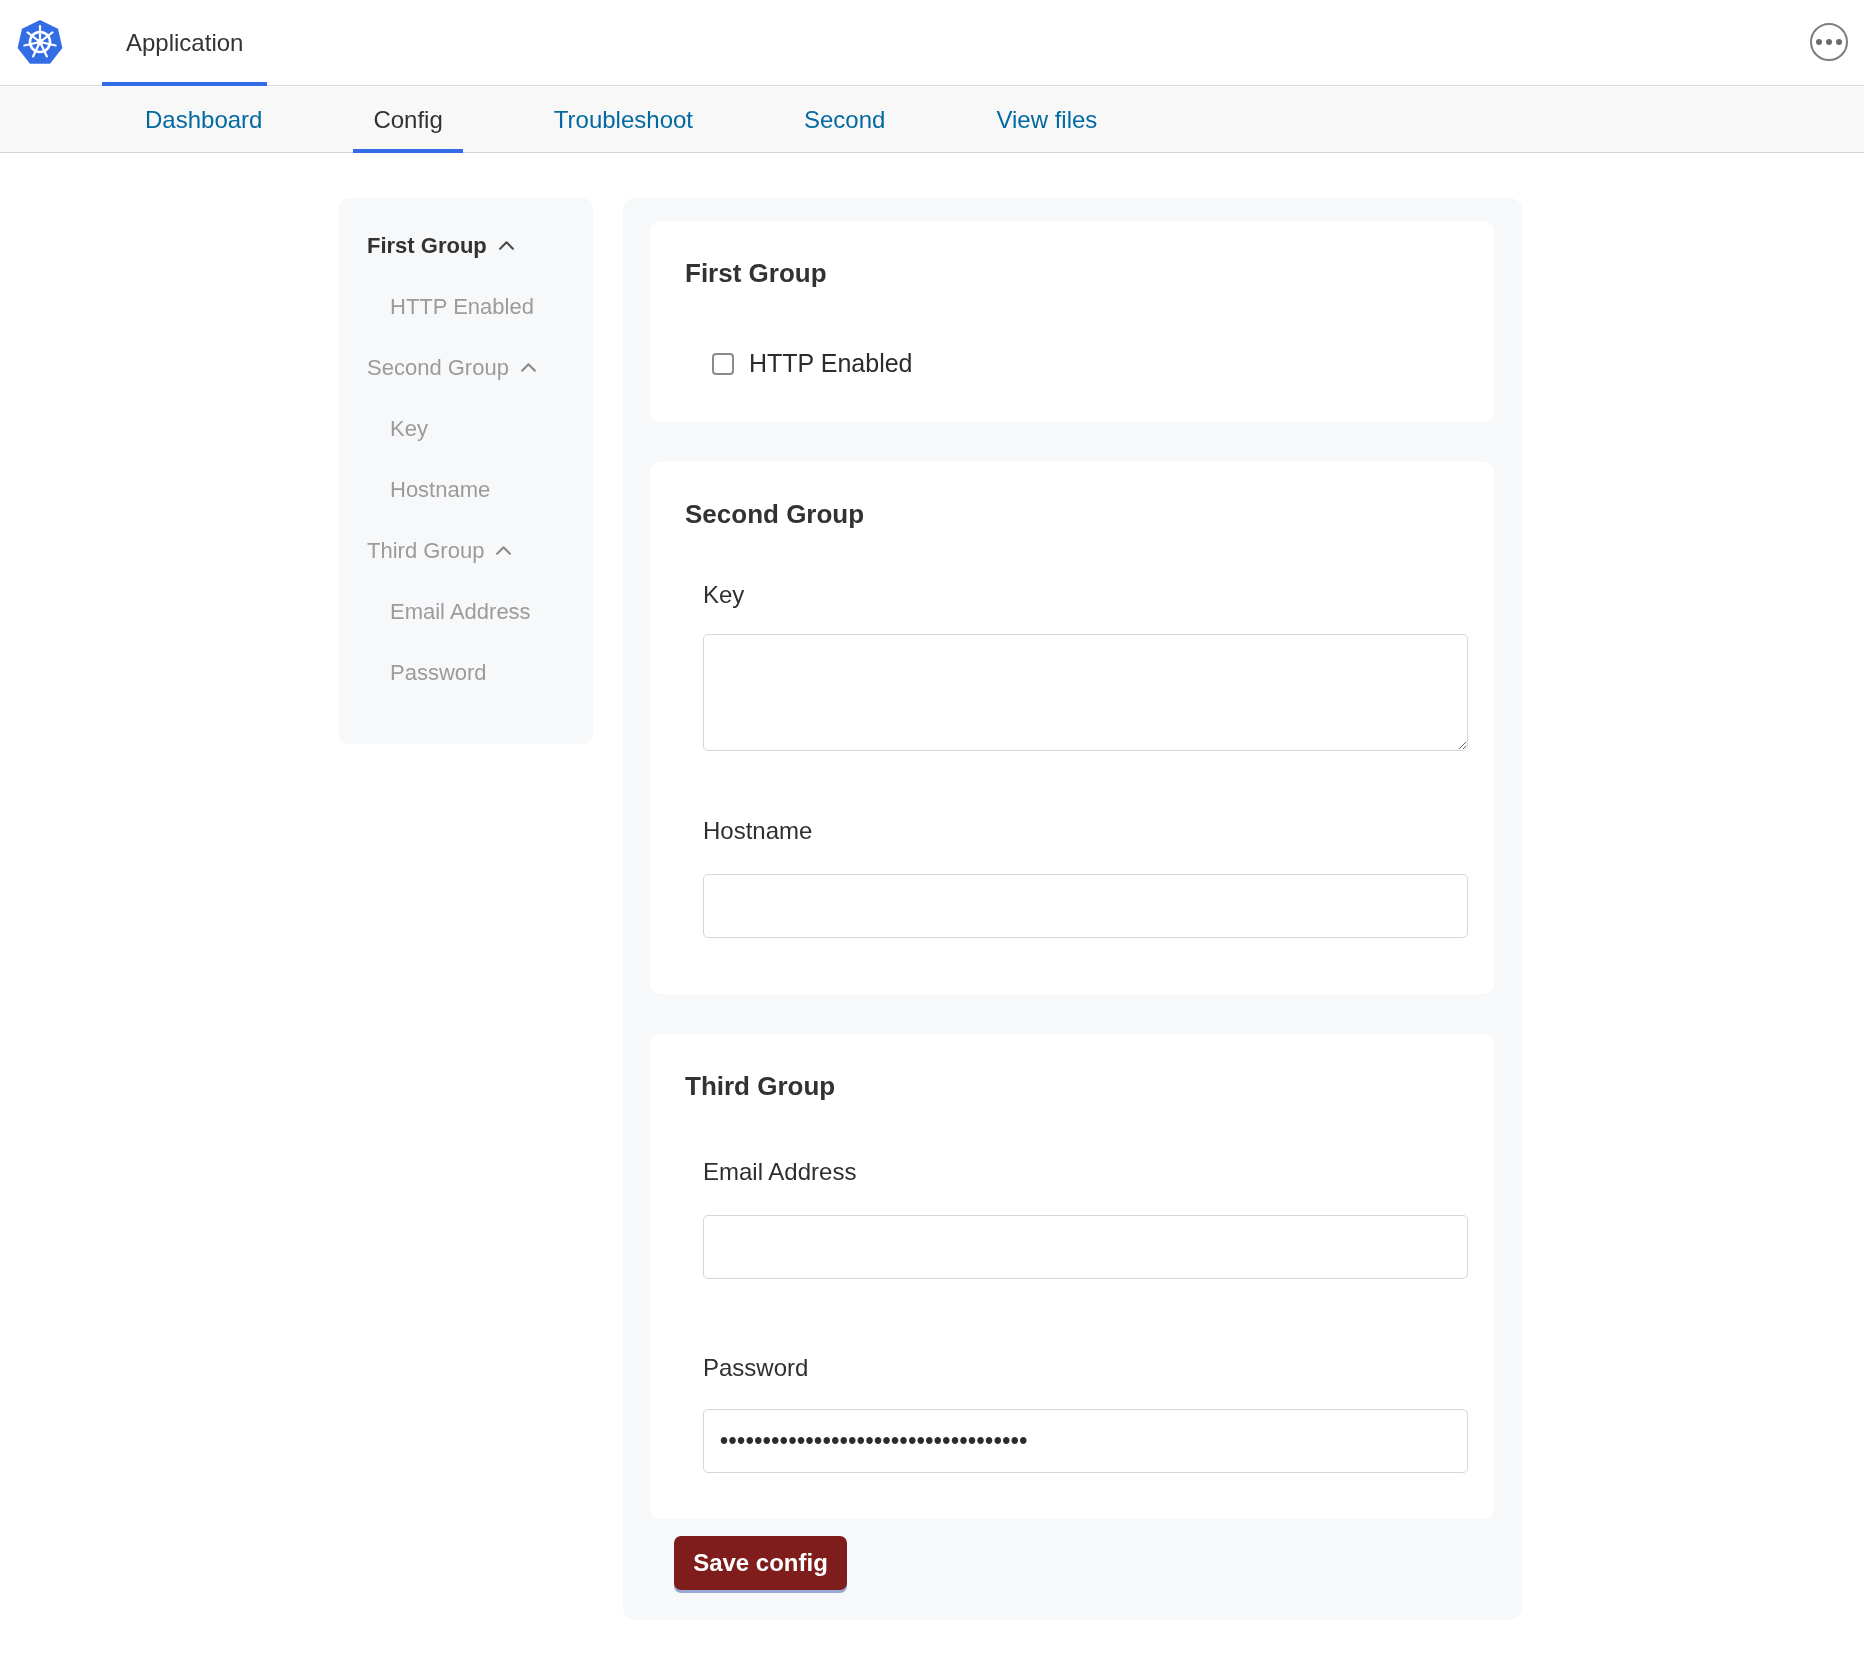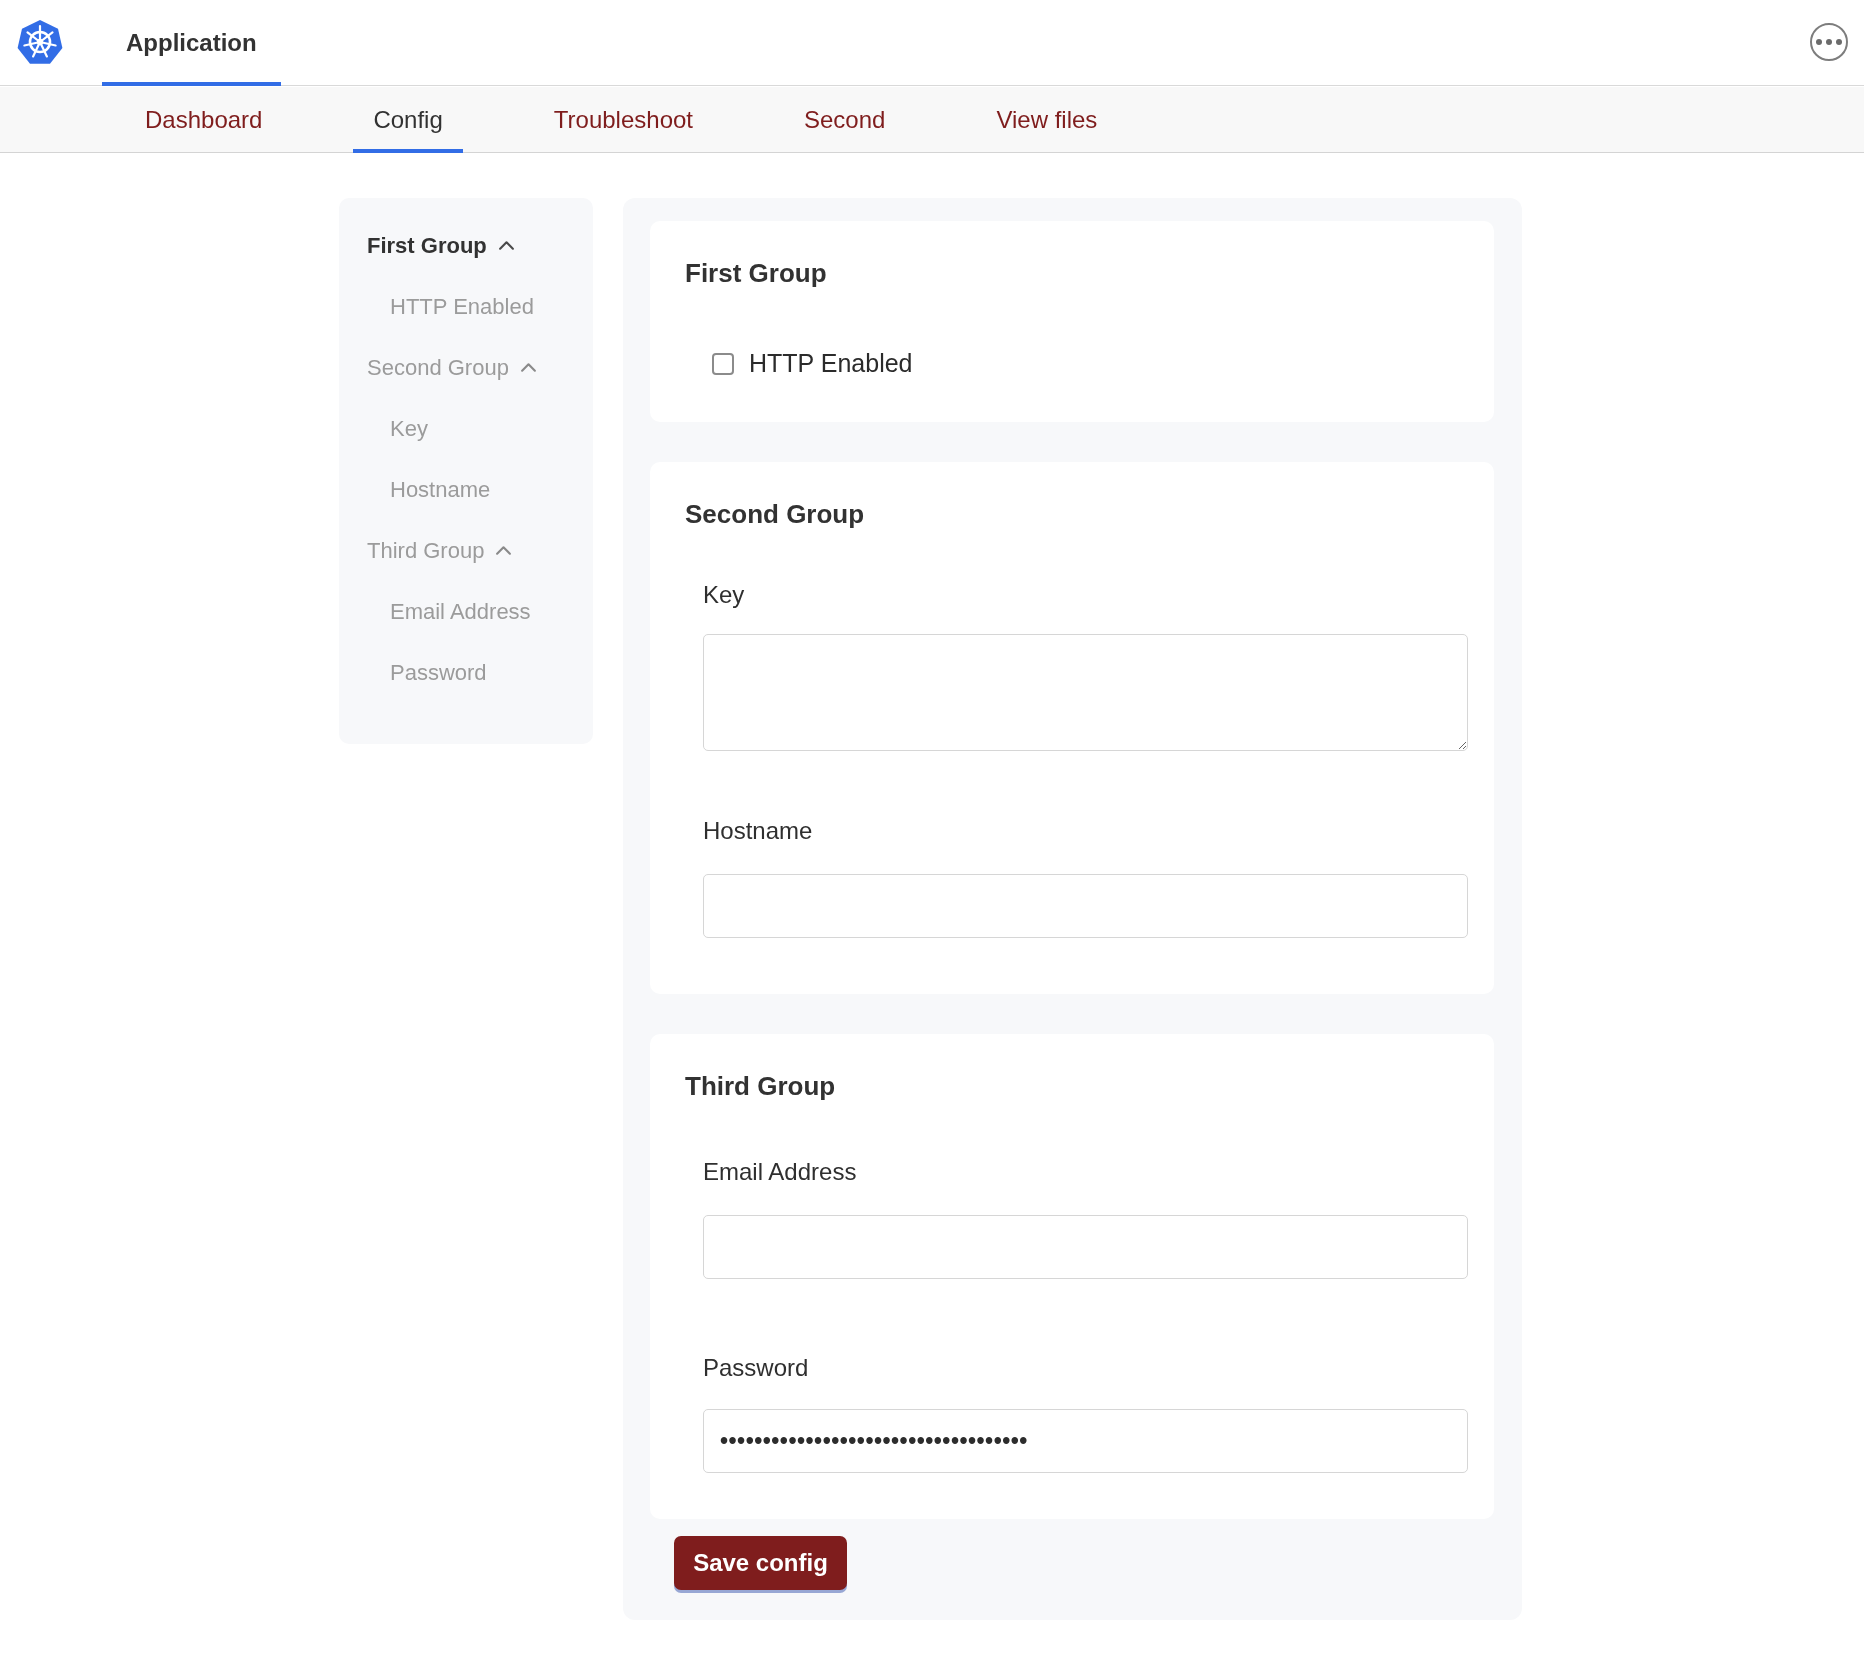--- a/index.html
+++ b/index.html
@@ -6,34 +6,34 @@
   html,body { width:1864px; height:1680px; background:#ffffff;
     font-family:"Liberation Sans", sans-serif; color:#323232; overflow:hidden; }
   .page { position:relative; width:1864px; height:1680px; }
 
   
   .header { position:absolute; left:0; top:0; width:1864px; height:86px;
     background:#ffffff; border-bottom:1px solid #d9d9d9; display:flex; align-items:center; }
   .logo { margin-left:17px; width:46px; height:48px; display:block; }
   .app-tab { position:relative; height:100%; margin-left:39px; padding:0 24px;
     display:flex; align-items:center; cursor:pointer; }
-  .app-tab .app-title { font-size:24px; font-weight:700; color:#333333; }
+  .app-tab .app-title { font-size:24px; font-weight:400; color:#333333; }
   .app-tab::after { content:""; position:absolute; left:0; right:0; bottom:-1px;
     height:4px; background:#326de6; }
   .menu-btn { position:absolute; right:16px; top:23px; width:38px; height:38px;
     border-radius:50%; border:2px solid #7d7d7d; background:#fff; cursor:pointer;
     display:flex; align-items:center; justify-content:center; gap:4px; }
   .menu-btn .dot { width:6px; height:6px; border-radius:50%; background:#6b6b6b; }
 
   
   .tabbar { position:absolute; left:0; top:87px; width:1864px; height:66px;
     background:#f8f8f8; border-bottom:1px solid #d4d4d4;
     display:flex; align-items:stretch; padding-left:125px; gap:71px; }
   .tab { position:relative; display:flex; align-items:center; padding:0 20px;
-    font-size:24px; color:#7f1d1d; cursor:pointer; white-space:nowrap; }
+    font-size:24px; color:#0369a1; cursor:pointer; white-space:nowrap; }
   .tab.active { color:#323232; font-weight:400; }
   .tab.active::after { content:""; position:absolute; left:0; right:0; bottom:-1px;
     height:4px; background:#326de6; }
 
   
   .sidebar { position:absolute; left:339px; top:198px; width:254px; height:546px;
     background:#f7f8fa; border-radius:10px; padding:17px 0 0 28px; }
   .side-row { height:61px; display:flex; align-items:center; gap:11px;
     font-size:22px; color:#9b9b9b; cursor:pointer; white-space:nowrap; }
   .side-row.group.active { color:#323232; font-weight:700; }

